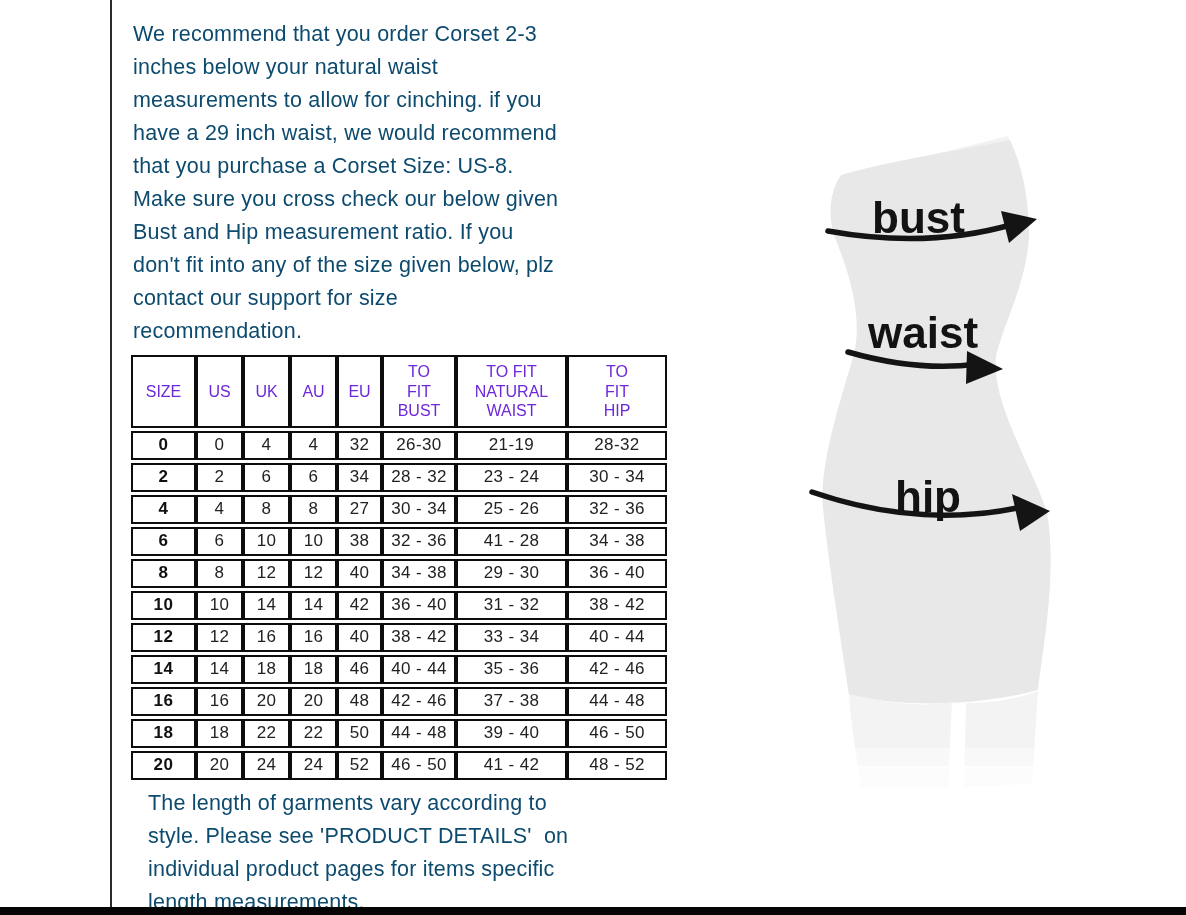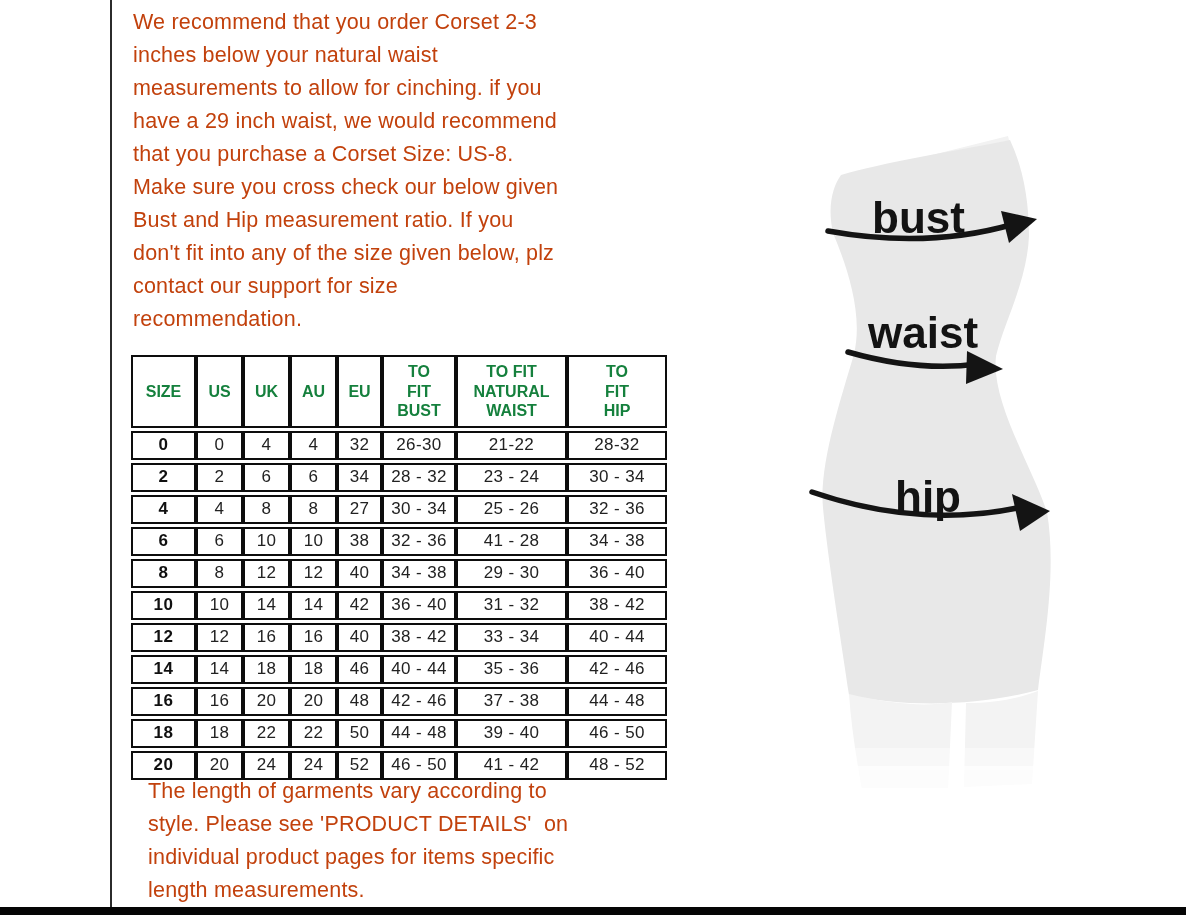--- a/index.html
+++ b/index.html
@@ -4,35 +4,35 @@
 <style>
   html,body{margin:0;padding:0;background:#ffffff;}
   .canvas{
     position:relative;width:1186px;height:915px;background:#ffffff;overflow:hidden;
     font-family:"Liberation Sans", sans-serif;color:#1a1a1a;
   }
   .vline{position:absolute;left:110px;top:0;width:2px;height:907px;background:#2b2b2b;}
   .bottom-bar{position:absolute;left:0;top:907px;width:1186px;height:8px;background:#050505;}
   .para{
     position:absolute;white-space:pre-wrap;
-    font-size:21.5px;line-height:33px;letter-spacing:0.2px;color:#c2410c;
+    font-size:21.5px;line-height:33px;letter-spacing:0.2px;color:#0c4a6e;margin-top:12px;
   }
   .intro{left:133px;top:6px;width:565px;}
   .note{left:148px;top:775px;width:575px;}
   table.size-chart{
     position:absolute;left:131px;top:352px;width:536px;
     border-collapse:separate;border-spacing:0 3px;table-layout:fixed;
   }
   table.size-chart th, table.size-chart td{
     border:2px solid #0d0d0d;text-align:center;vertical-align:middle;
     overflow:hidden;
   }
   table.size-chart th{
-    font-size:16px;font-weight:bold;line-height:1.22;padding:5px 1px;
-    white-space:pre-line;color:#15803d;height:56px;
+    font-size:16px;font-weight:normal;line-height:1.22;padding:5px 1px;
+    white-space:pre-line;color:#6d28d9;height:56px;
   }
   table.size-chart td{
     font-size:17px;height:23px;padding:1px 0;color:#222;letter-spacing:0.4px;
   }
   table.size-chart td.col-size{font-weight:bold;color:#101010;letter-spacing:0.6px;}
   .figure{position:absolute;left:766px;top:108px;width:340px;height:700px;}
   .fig-label{font-family:"Liberation Sans", sans-serif;font-weight:bold;font-size:44px;fill:#131313;}
 </style>
 </head>
 <body>
@@ -82,21 +82,21 @@
         </tr>
     </thead>
     <tbody id="size-table-body">
         <tr>
           <td class="col-size">0</td>
           <td>0</td>
           <td>4</td>
           <td>4</td>
           <td>32</td>
           <td>26-30</td>
-          <td>21-22</td>
+          <td>21-19</td>
           <td>28-32</td>
         </tr>
         <tr>
           <td class="col-size">2</td>
           <td>2</td>
           <td>6</td>
           <td>6</td>
           <td>34</td>
           <td>28 - 32</td>
           <td>23 - 24</td>

